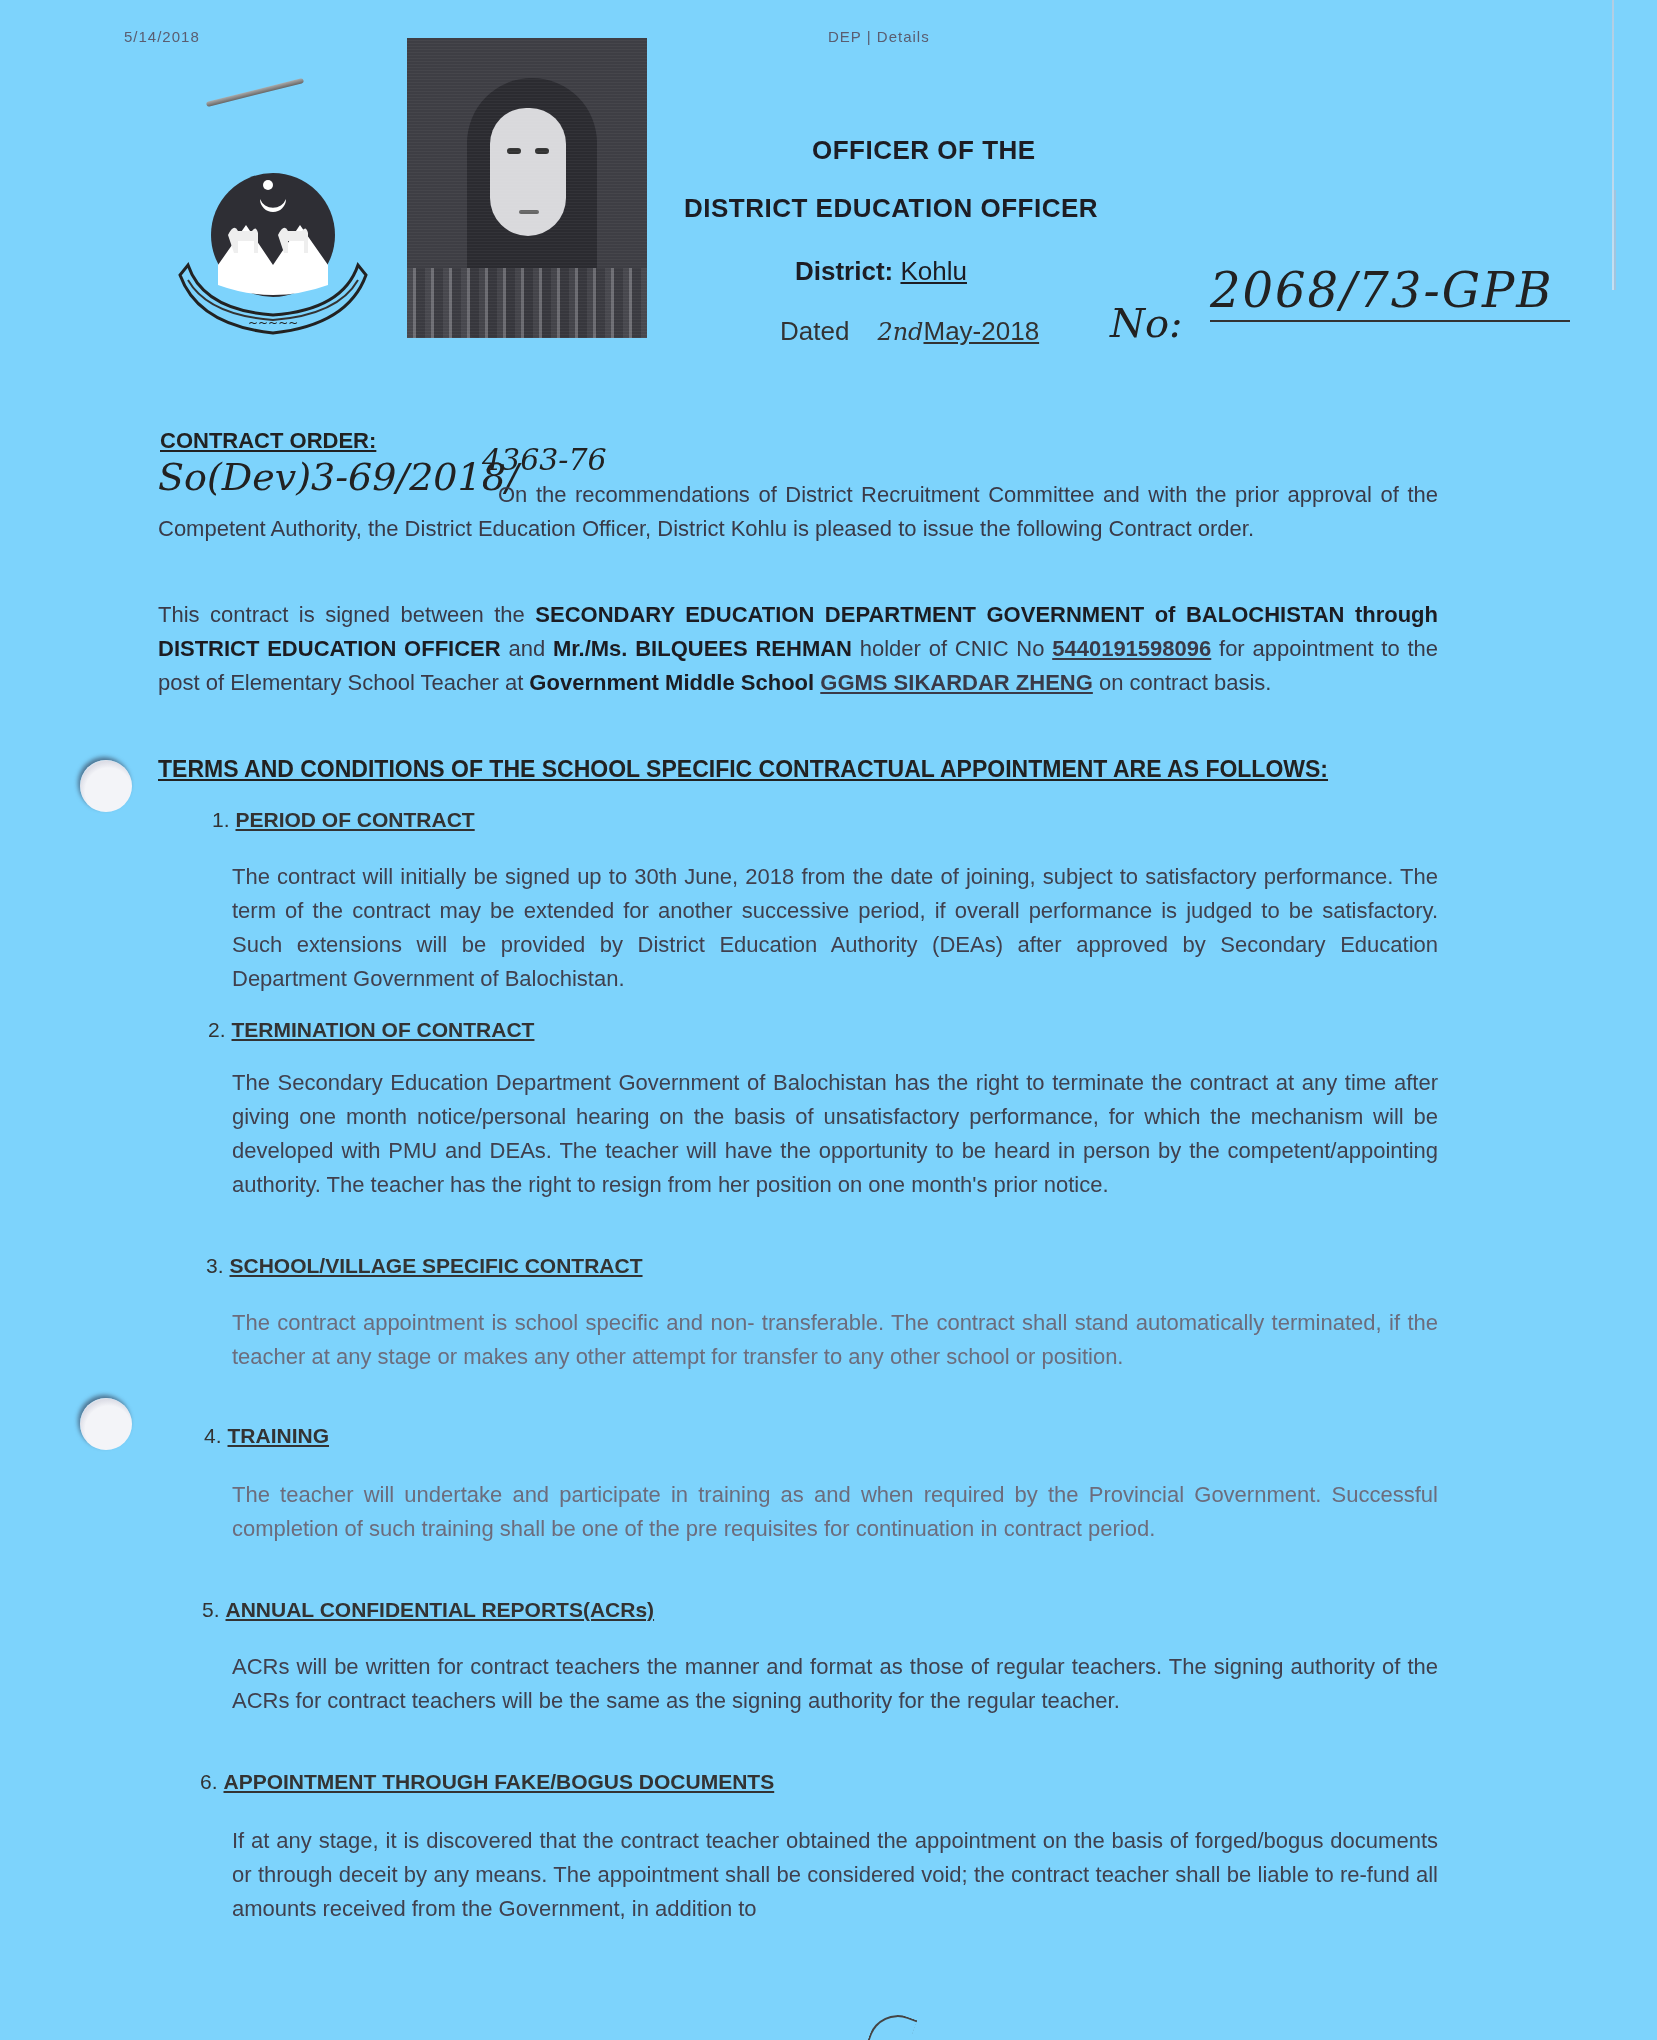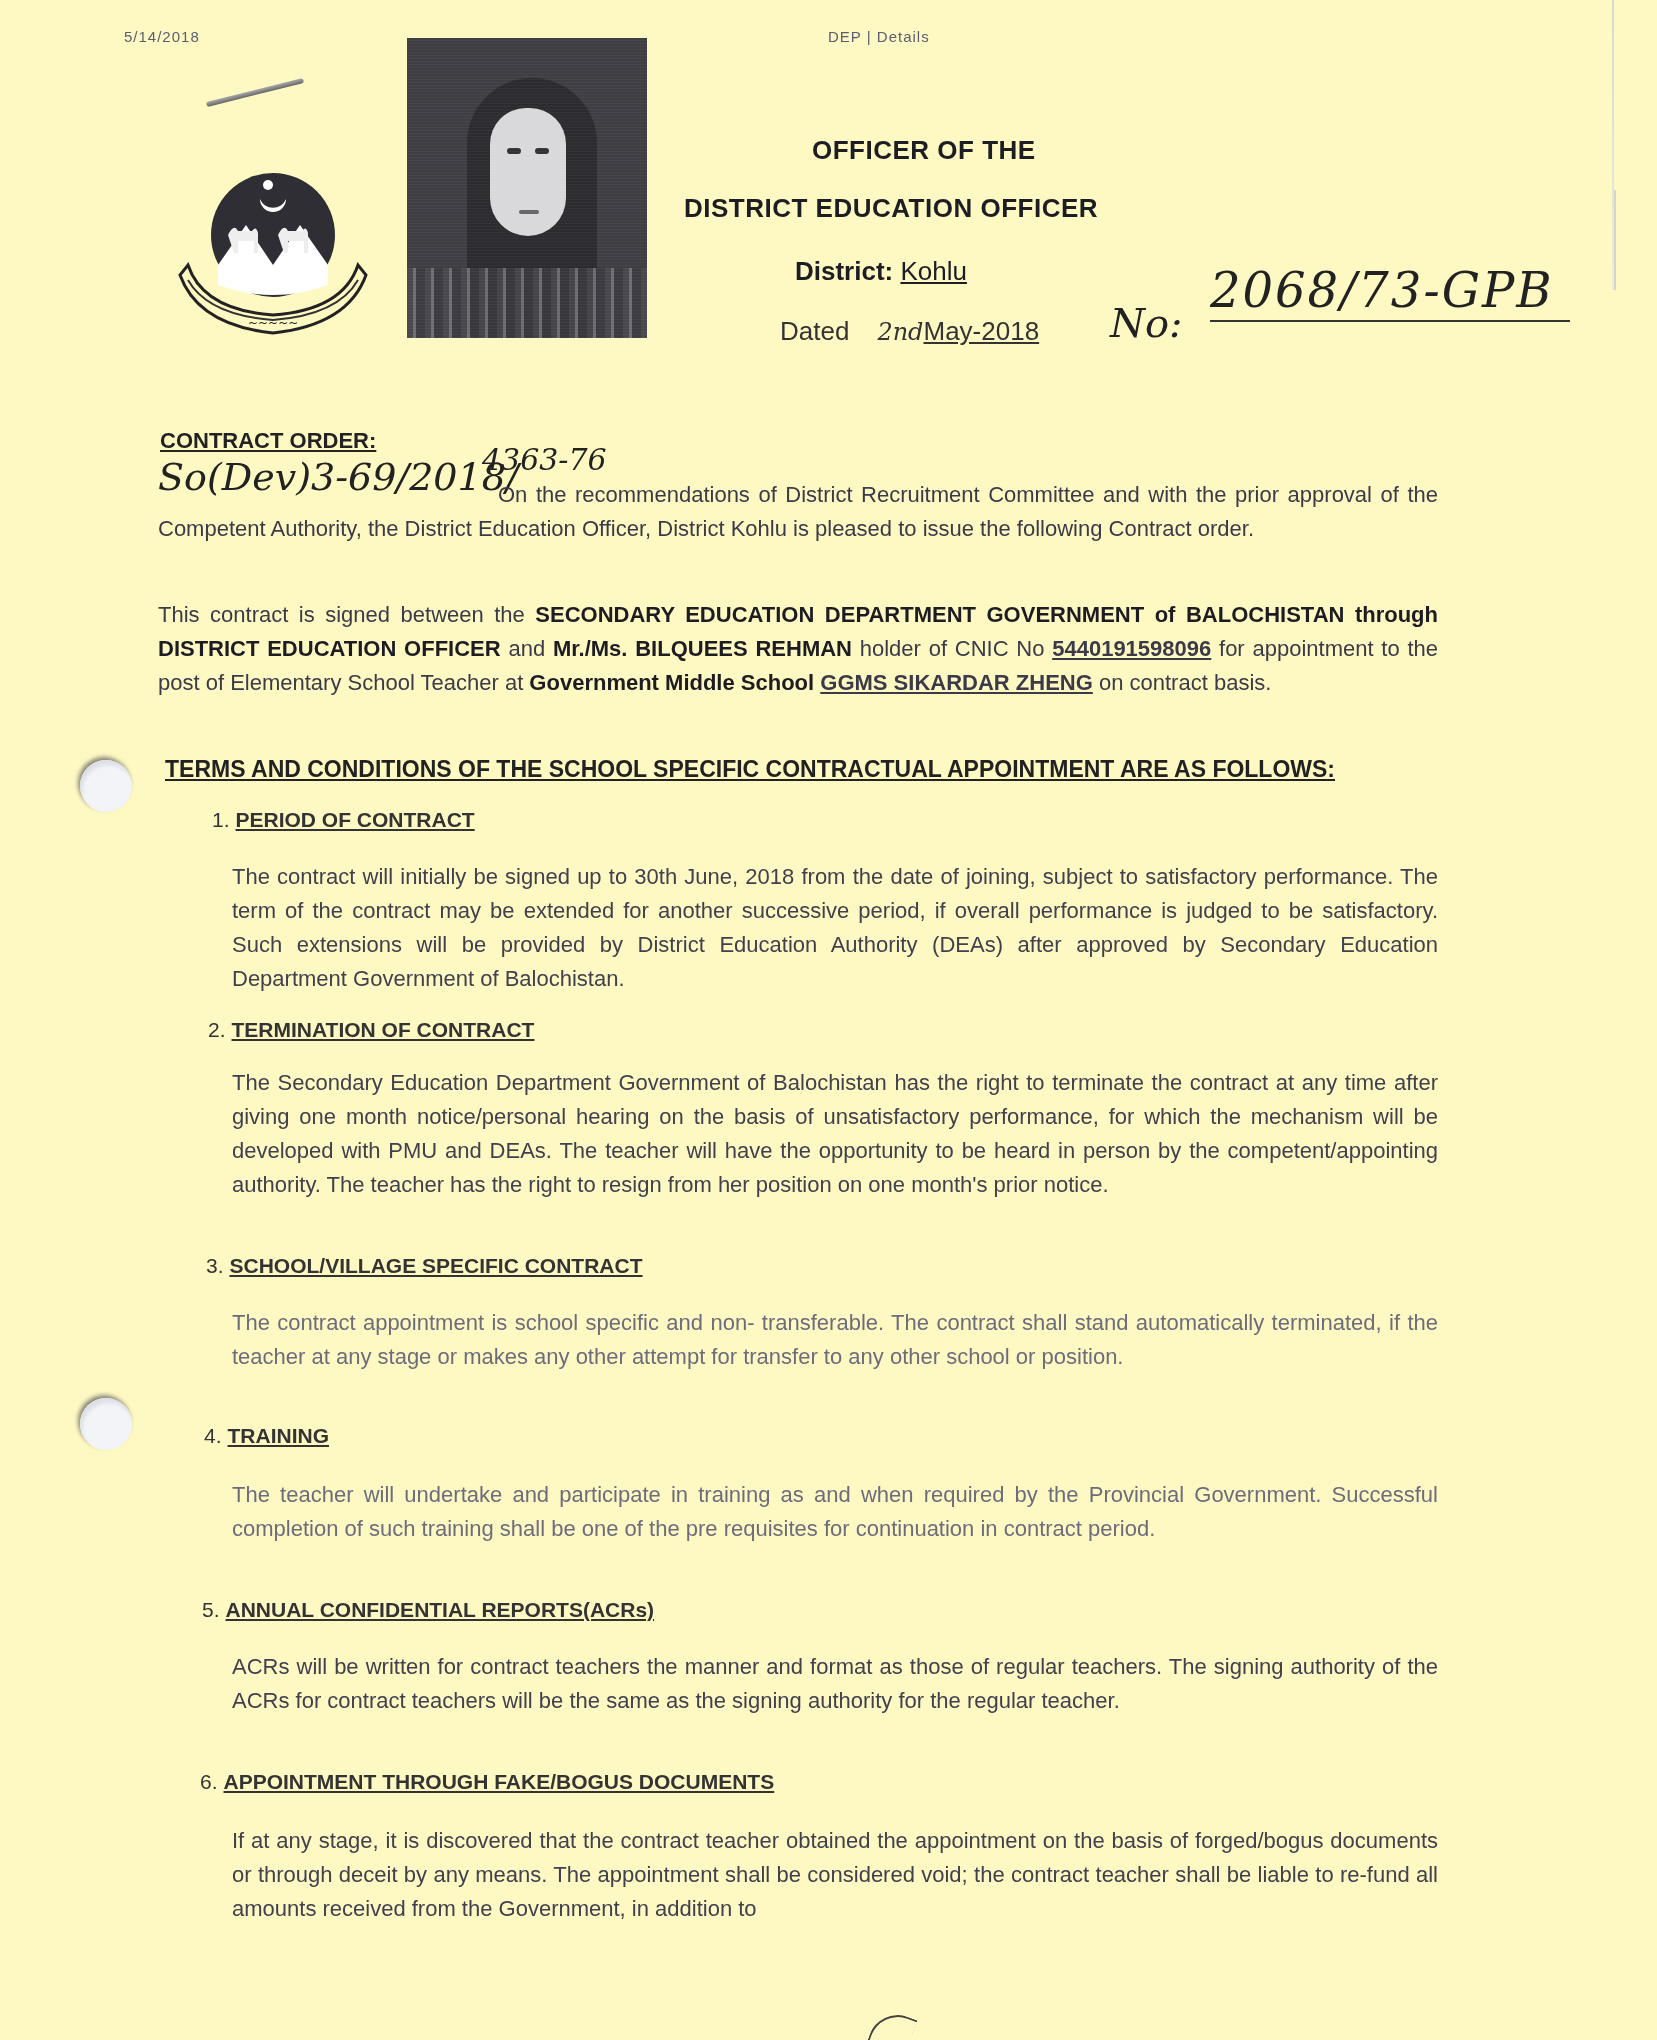--- a/index.html
+++ b/index.html
@@ -7,21 +7,21 @@
       width: 1657px; height: 2040px; overflow: hidden;
       background: #ffffff;
     }
     body {
       position: relative;
       font-family: "Liberation Sans", "DejaVu Sans", sans-serif;
       color: #2a2a35;
     }
     .page {
       position: absolute; inset: 0;
-      background: #fef9c3;
+      background: #7dd3fc;
     }
     .right-edge {
       position: absolute; left: 1612px; top: 0; width: 2px; height: 290px;
       background: linear-gradient(#c8cbd8, #e3e5ee);
       opacity: 0.7;
     }
     .right-edge2 {
       position: absolute; left: 1614px; top: 190px; width: 2px; height: 100px;
       background: #b9bccb; opacity: 0.6;
     }
@@ -102,21 +102,21 @@
       font-style: italic; font-size: 38px; color: #222;
     }
     .ref-hand2 {
       position: absolute; left: 482px; top: 442px; font-family: "DejaVu Serif", serif;
       font-style: italic; font-size: 30px; color: #222;
     }
     .p1 { top: 478px; text-indent: 340px; }
     .p2 { top: 598px; }
     .p2 b { color: #1c1c22; }
     .p2 .u { text-decoration: underline; font-weight: bold; }
-    .terms-heading { position: absolute; left: 158px; top: 756px; font-size: 23px; margin-left: 7px; }
+    .terms-heading { position: absolute; left: 158px; top: 756px; font-size: 23px; }
     .section-h { position: absolute; font-size: 21px; color: #333; }
     .section-h .num { font-weight: normal; margin-right: 6px; }
     .section-h .t { font-weight: bold; text-decoration: underline; }
     .sec-body { position: absolute; left: 232px; width: 1206px; font-size: 22px; line-height: 34px; text-align: justify; color: #40404e; }
     .faded { color: #6c6c7c; }
 
     .punch {
       position: absolute; width: 52px; height: 52px; border-radius: 50%;
       background: radial-gradient(circle at 55% 60%, #f3f4f8 0 55%, #dcdde6 70%, #fff 100%);
       box-shadow: -2px -3px 4px rgba(40,40,60,0.55);

